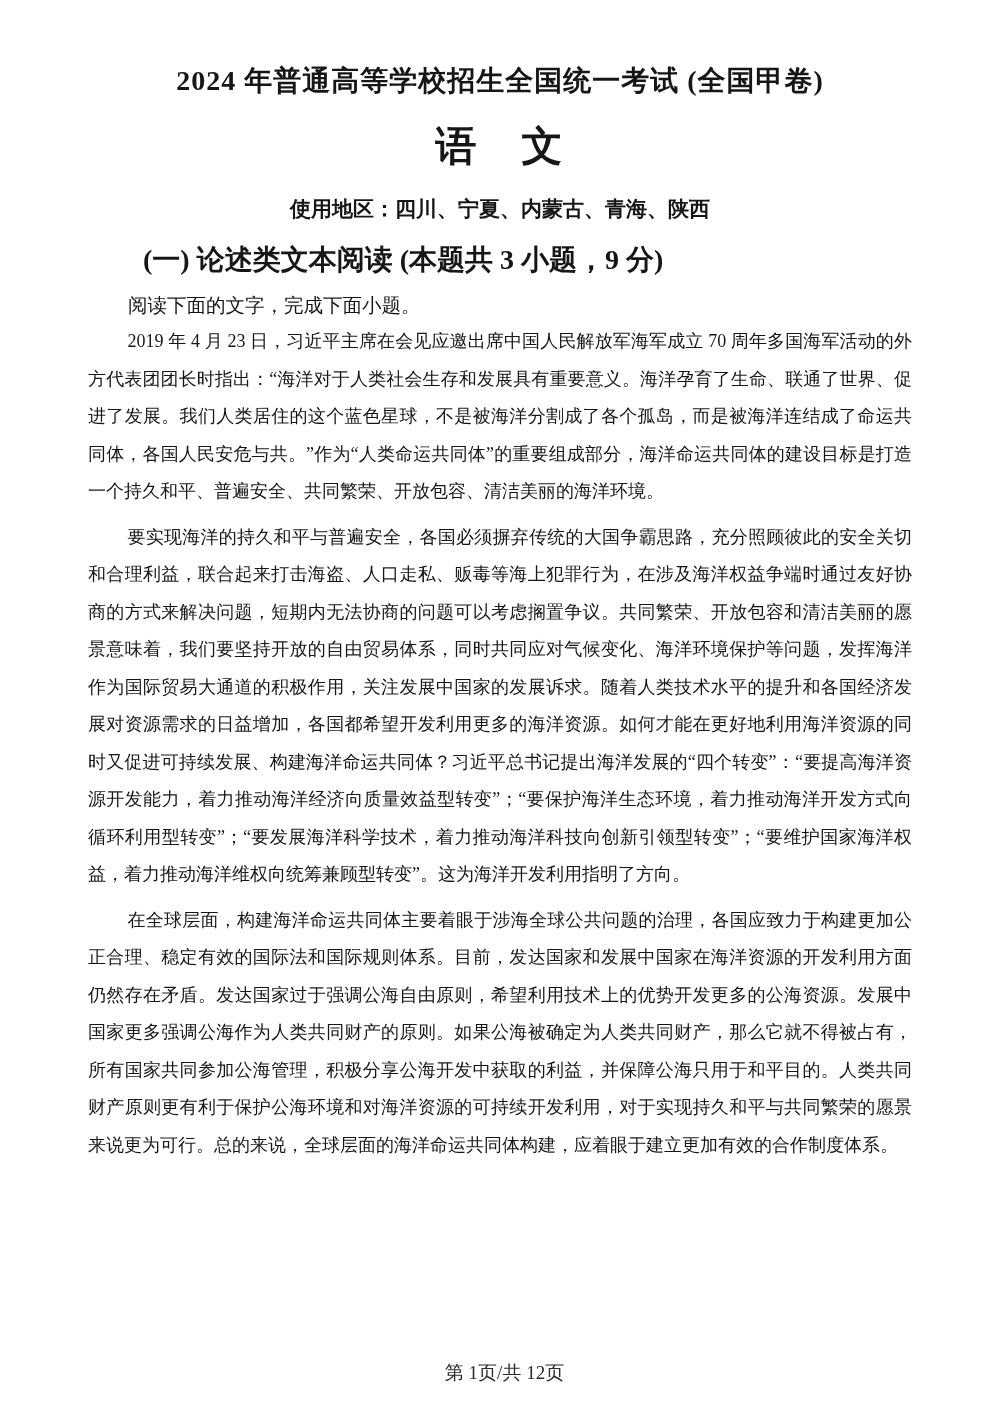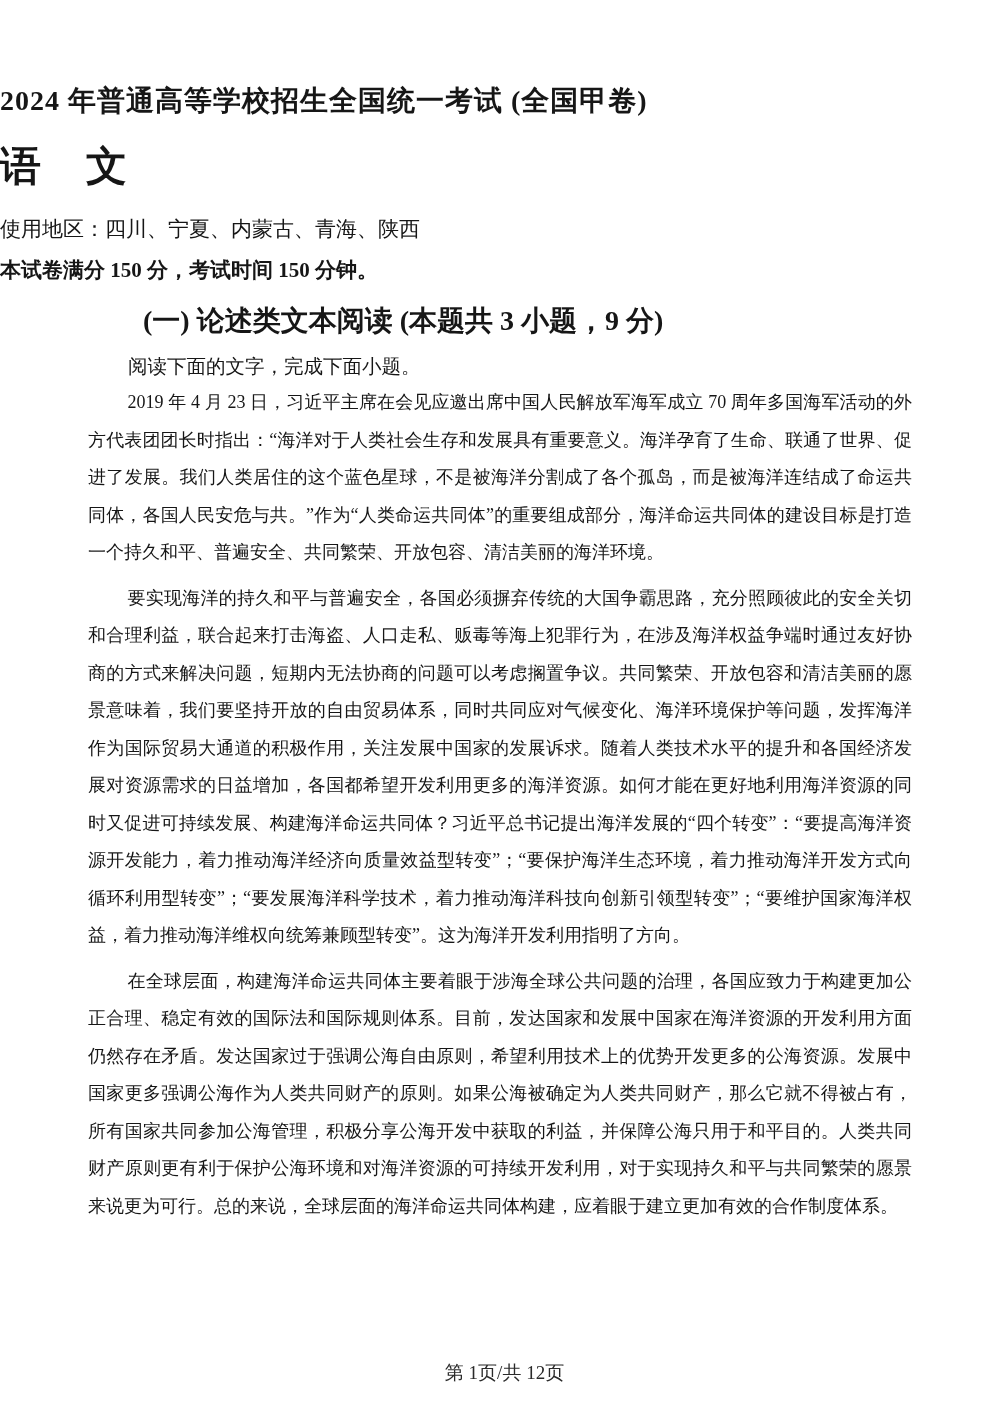--- a/index.html
+++ b/index.html
@@ -7,35 +7,35 @@
     width: 1000px;
     height: 1415px;
     margin: 0 auto;
     background: #ffffff;
     position: relative;
     box-sizing: border-box;
     font-family: "Liberation Serif", "DejaVu Serif", serif;
     color: #161616;
     overflow: hidden;
   }
-  .header { padding-top: 82px; text-align: left; }
+  .header { padding-top: 62px; text-align: center; }
   .exam-title {
     font-size: 28px;
     font-weight: bold;
     letter-spacing: 1px;
   }
   .subject-title {
     font-size: 41px;
     font-weight: bold;
     margin-top: 19px;
     letter-spacing: 2px;
   }
   .region-note {
     font-size: 21px;
-    font-weight: normal;
+    font-weight: bold;
     margin-top: 21px;
   }
   .score-note {
     font-size: 21px;
     font-weight: bold;
     margin-top: 13px;
   }
   .content {
     margin: 18px 88px 0 88px;
     width: 824px;
@@ -77,21 +77,20 @@
 </style>
 </head>
 <body>
 
 <div class="page">
 
   <div class="header">
     <div class="exam-title">2024 年普通高等学校招生全国统一考试 (全国甲卷)</div>
     <div class="subject-title">语　文</div>
     <div class="region-note">使用地区：四川、宁夏、内蒙古、青海、陕西</div>
-    <div class="score-note">本试卷满分 150 分，考试时间 150 分钟。</div>
   </div>
 
   <div class="content">
     <div class="subsection-heading">(一) 论述类文本阅读 (本题共 3 小题，9 分)</div>
     <div class="instruction-line">阅读下面的文字，完成下面小题。</div>
 
     <div class="passage">
       <p>2019 年 4 月 23 日，习近平主席在会见应邀出席中国人民解放军海军成立 70 周年多国海军活动的外方代表团团长时指出：“海洋对于人类社会生存和发展具有重要意义。海洋孕育了生命、联通了世界、促进了发展。我们人类居住的这个蓝色星球，不是被海洋分割成了各个孤岛，而是被海洋连结成了命运共同体，各国人民安危与共。”作为“人类命运共同体”的重要组成部分，海洋命运共同体的建设目标是打造一个持久和平、普遍安全、共同繁荣、开放包容、清洁美丽的海洋环境。</p>
       <p>要实现海洋的持久和平与普遍安全，各国必须摒弃传统的大国争霸思路，充分照顾彼此的安全关切和合理利益，联合起来打击海盗、人口走私、贩毒等海上犯罪行为，在涉及海洋权益争端时通过友好协商的方式来解决问题，短期内无法协商的问题可以考虑搁置争议。共同繁荣、开放包容和清洁美丽的愿景意味着，我们要坚持开放的自由贸易体系，同时共同应对气候变化、海洋环境保护等问题，发挥海洋作为国际贸易大通道的积极作用，关注发展中国家的发展诉求。随着人类技术水平的提升和各国经济发展对资源需求的日益增加，各国都希望开发利用更多的海洋资源。如何才能在更好地利用海洋资源的同时又促进可持续发展、构建海洋命运共同体？习近平总书记提出海洋发展的“四个转变”：“要提高海洋资源开发能力，着力推动海洋经济向质量效益型转变”；“要保护海洋生态环境，着力推动海洋开发方式向循环利用型转变”；“要发展海洋科学技术，着力推动海洋科技向创新引领型转变”；“要维护国家海洋权益，着力推动海洋维权向统筹兼顾型转变”。这为海洋开发利用指明了方向。</p>
       <p>在全球层面，构建海洋命运共同体主要着眼于涉海全球公共问题的治理，各国应致力于构建更加公正合理、稳定有效的国际法和国际规则体系。目前，发达国家和发展中国家在海洋资源的开发利用方面仍然存在矛盾。发达国家过于强调公海自由原则，希望利用技术上的优势开发更多的公海资源。发展中国家更多强调公海作为人类共同财产的原则。如果公海被确定为人类共同财产，那么它就不得被占有，所有国家共同参加公海管理，积极分享公海开发中获取的利益，并保障公海只用于和平目的。人类共同财产原则更有利于保护公海环境和对海洋资源的可持续开发利用，对于实现持久和平与共同繁荣的愿景来说更为可行。总的来说，全球层面的海洋命运共同体构建，应着眼于建立更加有效的合作制度体系。</p>

